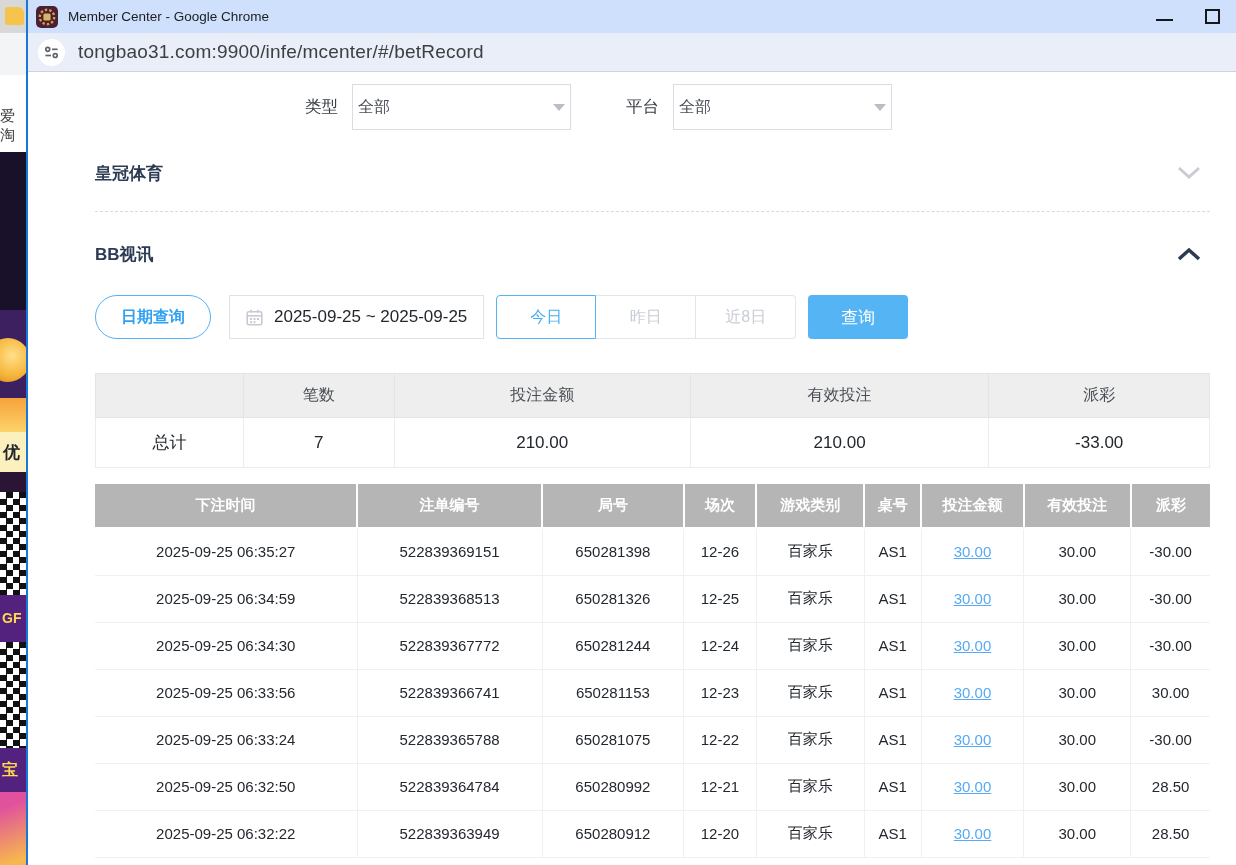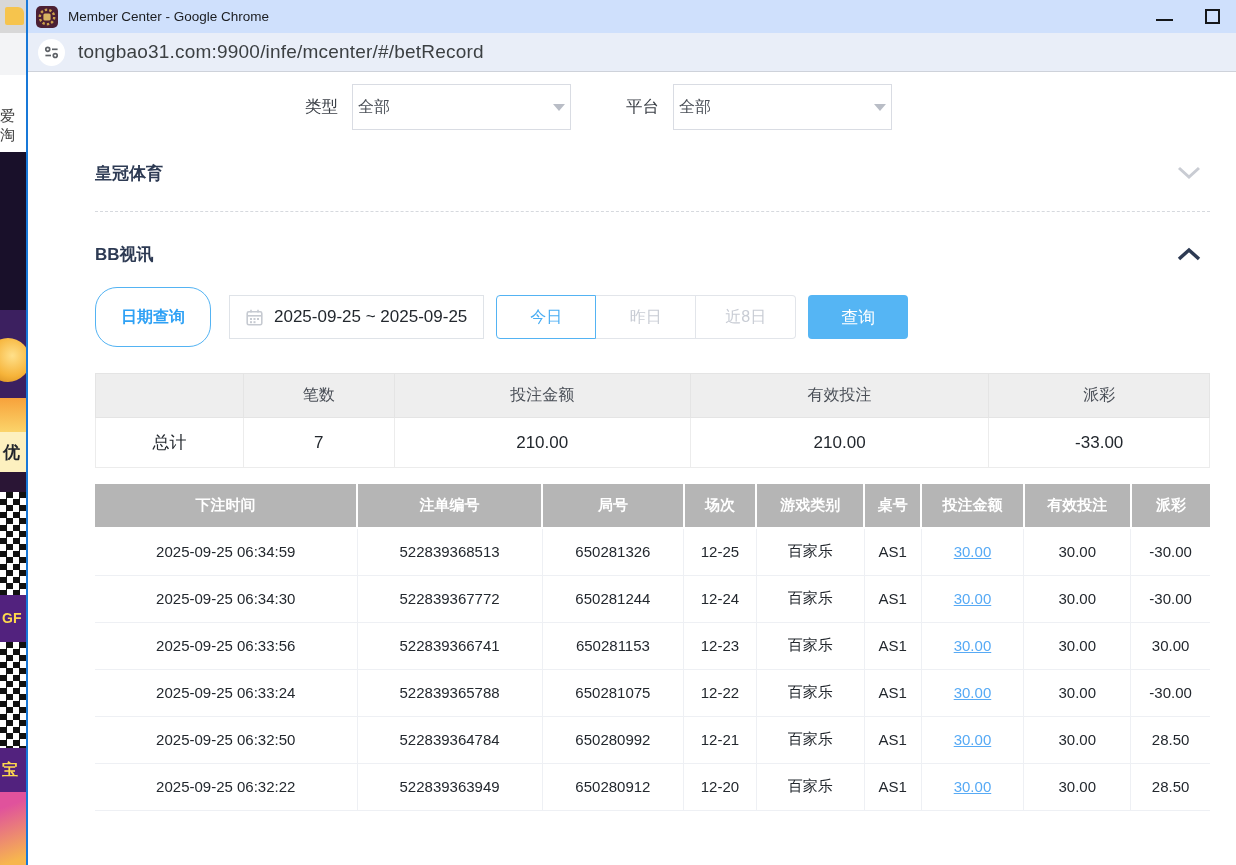--- a/index.html
+++ b/index.html
@@ -66,21 +66,21 @@
   .filter-gap { width:55px; }
 
   .section-row { display:flex; align-items:center; height:30px; }
   .section-row.first { margin-top:28px; }
   .section-row.second { margin-top:27px; }
   .section-title { font-size:17px; font-weight:bold; color:#2d3a53; }
   .section-chevron { margin-left:auto; margin-right:8px; display:flex; align-items:center; }
   .dashed-divider { border:none; border-top:1px dashed #d6d9de; margin:23px 0 0 0; }
 
   .controls { display:flex; align-items:center; margin-top:26px; height:44px; }
-  .pill { height:60px; border-radius:22px; padding:8px 25px; display:flex; align-items:center;
+  .pill { height:44px; border-radius:22px; padding:8px 25px; display:flex; align-items:center;
     font-size:16px; background:#fff; cursor:pointer; }
   .pill-active { border:1px solid #53b3f3; color:#2ea1f5; font-weight:bold; }
   .pill-inactive { border:1px solid #dfe3e8; color:#5c6168; margin-left:18px; }
   .date-box { margin-left:18px; height:44px; border:1px solid #dfe3e8; border-radius:0;
     display:flex; align-items:center; padding:0 16px; gap:11px; cursor:pointer; background:#fff; }
   .date-text { font-size:17px; color:#23282e; }
   .segmented { display:flex; margin-left:12px; height:44px; }
   .seg-btn { width:100px; display:flex; align-items:center; justify-content:center;
     font-size:16px; background:#fff; cursor:pointer; }
   .seg-btn.on { border:1px solid #53b3f3; color:#49adf3; border-radius:4px 0 0 4px; }
@@ -276,20 +276,31 @@
             <th>场次</th>
             <th>游戏类别</th>
             <th>桌号</th>
             <th>投注金额</th>
             <th>有效投注</th>
             <th>派彩</th>
           </tr>
         </thead>
       <tbody>
           <tr>
+            <td>2025-09-25 06:35:27</td>
+            <td>522839369151</td>
+            <td>650281398</td>
+            <td>12-26</td>
+            <td>百家乐</td>
+            <td>AS1</td>
+            <td><a class="bet-link">30.00</a></td>
+            <td>30.00</td>
+            <td class="neg">-30.00</td>
+          </tr>
+          <tr>
             <td>2025-09-25 06:34:59</td>
             <td>522839368513</td>
             <td>650281326</td>
             <td>12-25</td>
             <td>百家乐</td>
             <td>AS1</td>
             <td><a class="bet-link">30.00</a></td>
             <td>30.00</td>
             <td class="neg">-30.00</td>
           </tr>

